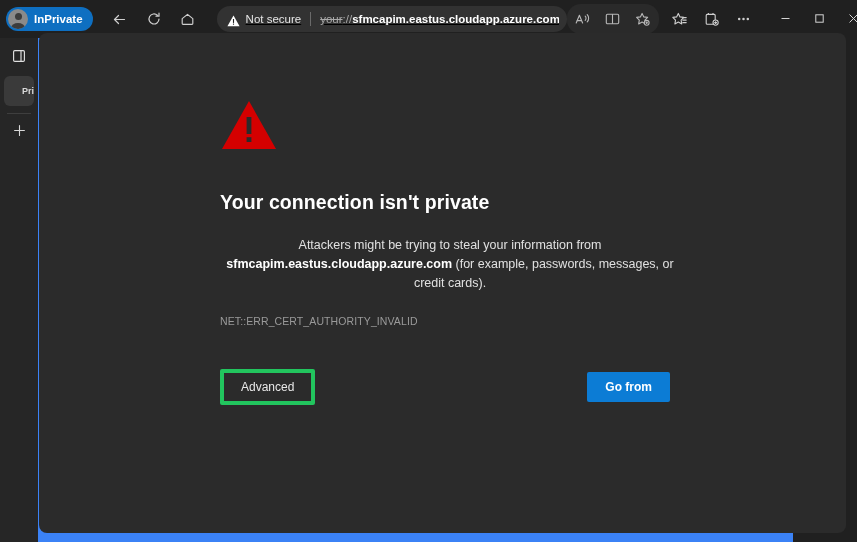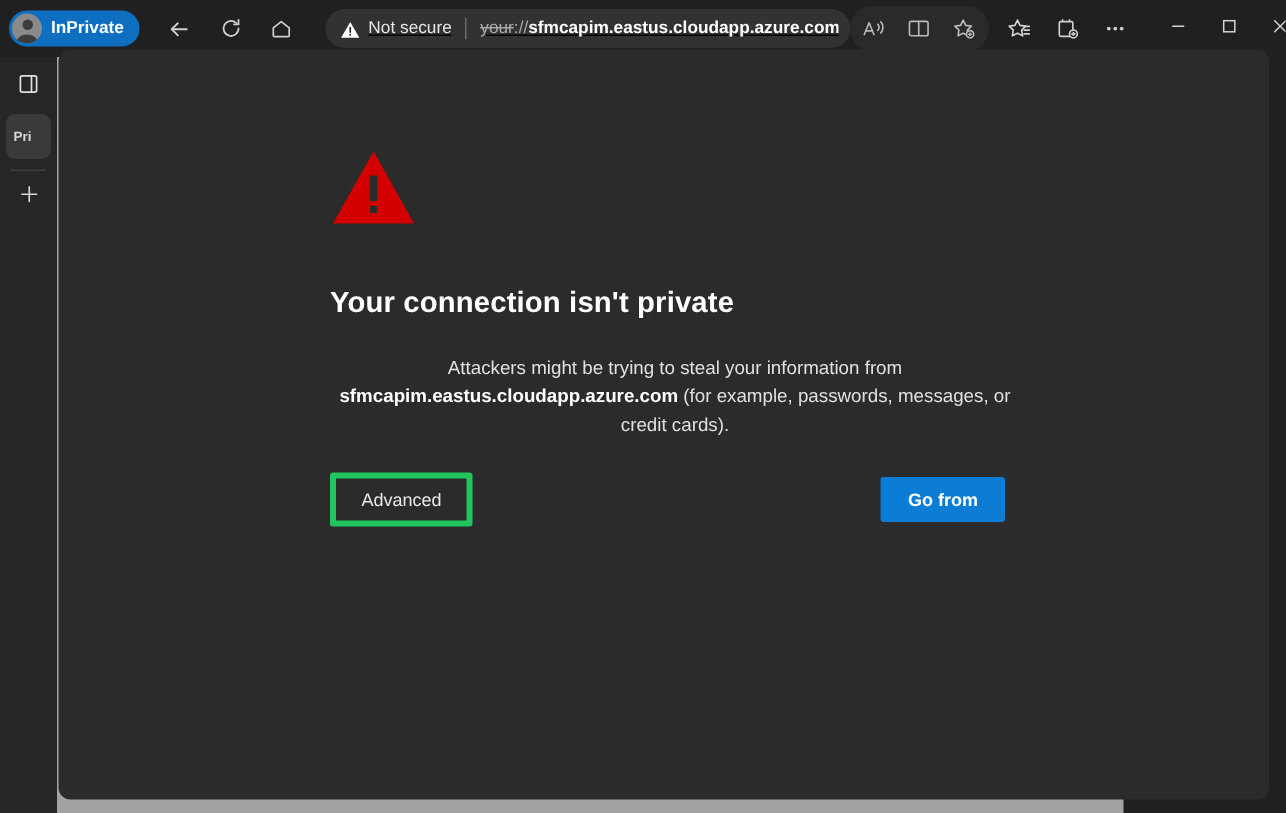--- a/index.html
+++ b/index.html
@@ -13,21 +13,22 @@
     overflow: hidden;
     font-family: "Liberation Sans", sans-serif;
     -webkit-font-smoothing: antialiased;
   }
 
   
   .browser {
     position: relative;
     width: 749px;
     height: 542px;
-    background: #a3a3a3;
+    background: #3b82f6;
+    padding-left: 44px;
   }
 
   .toolbar {
     position: absolute;
     top: 0; left: 0;
     width: 857px;
     height: 38px;
     display: flex;
     align-items: center;
     background: #202020;
@@ -211,21 +212,21 @@
     color: #d8d8d8;
     font-size: 9px;
     font-weight: 700;
     overflow: hidden;
     cursor: pointer;
     position: relative;
   }
   .tab-item .tab-label {
     display: block;
     width: 30px;
-    text-align: left;
+    text-align: right;
     overflow: hidden;
     white-space: nowrap;
     text-overflow: clip;
     padding-left: 5px;
     box-sizing: border-box;
   }
   .side-divider {
     width: 24px;
     height: 1px;
     background: #3e3e3e;
@@ -489,20 +490,21 @@
           <rect x="26.6" y="40.2" width="4.8" height="4.8" fill="#2b2b2b"></rect>
         </svg>
       </span>
 
       <h1 class="err-heading">Your connection isn't private</h1>
 
       <p class="err-body">
         <span>Attackers might be trying to steal your information from </span><span class="host-strong">sfmcapim.eastus.cloudapp.azure.com</span><span> (for example, passwords, messages, or credit cards).</span>
       </p>
 
+      <p class="err-code">NET::ERR_CERT_AUTHORITY_INVALID</p>
 
       <div class="btn-row">
         <button class="btn-advanced">Advanced</button>
         <button class="btn-goback">Go from</button>
       </div>
 
     </div>
   </div>
 
 </div>

